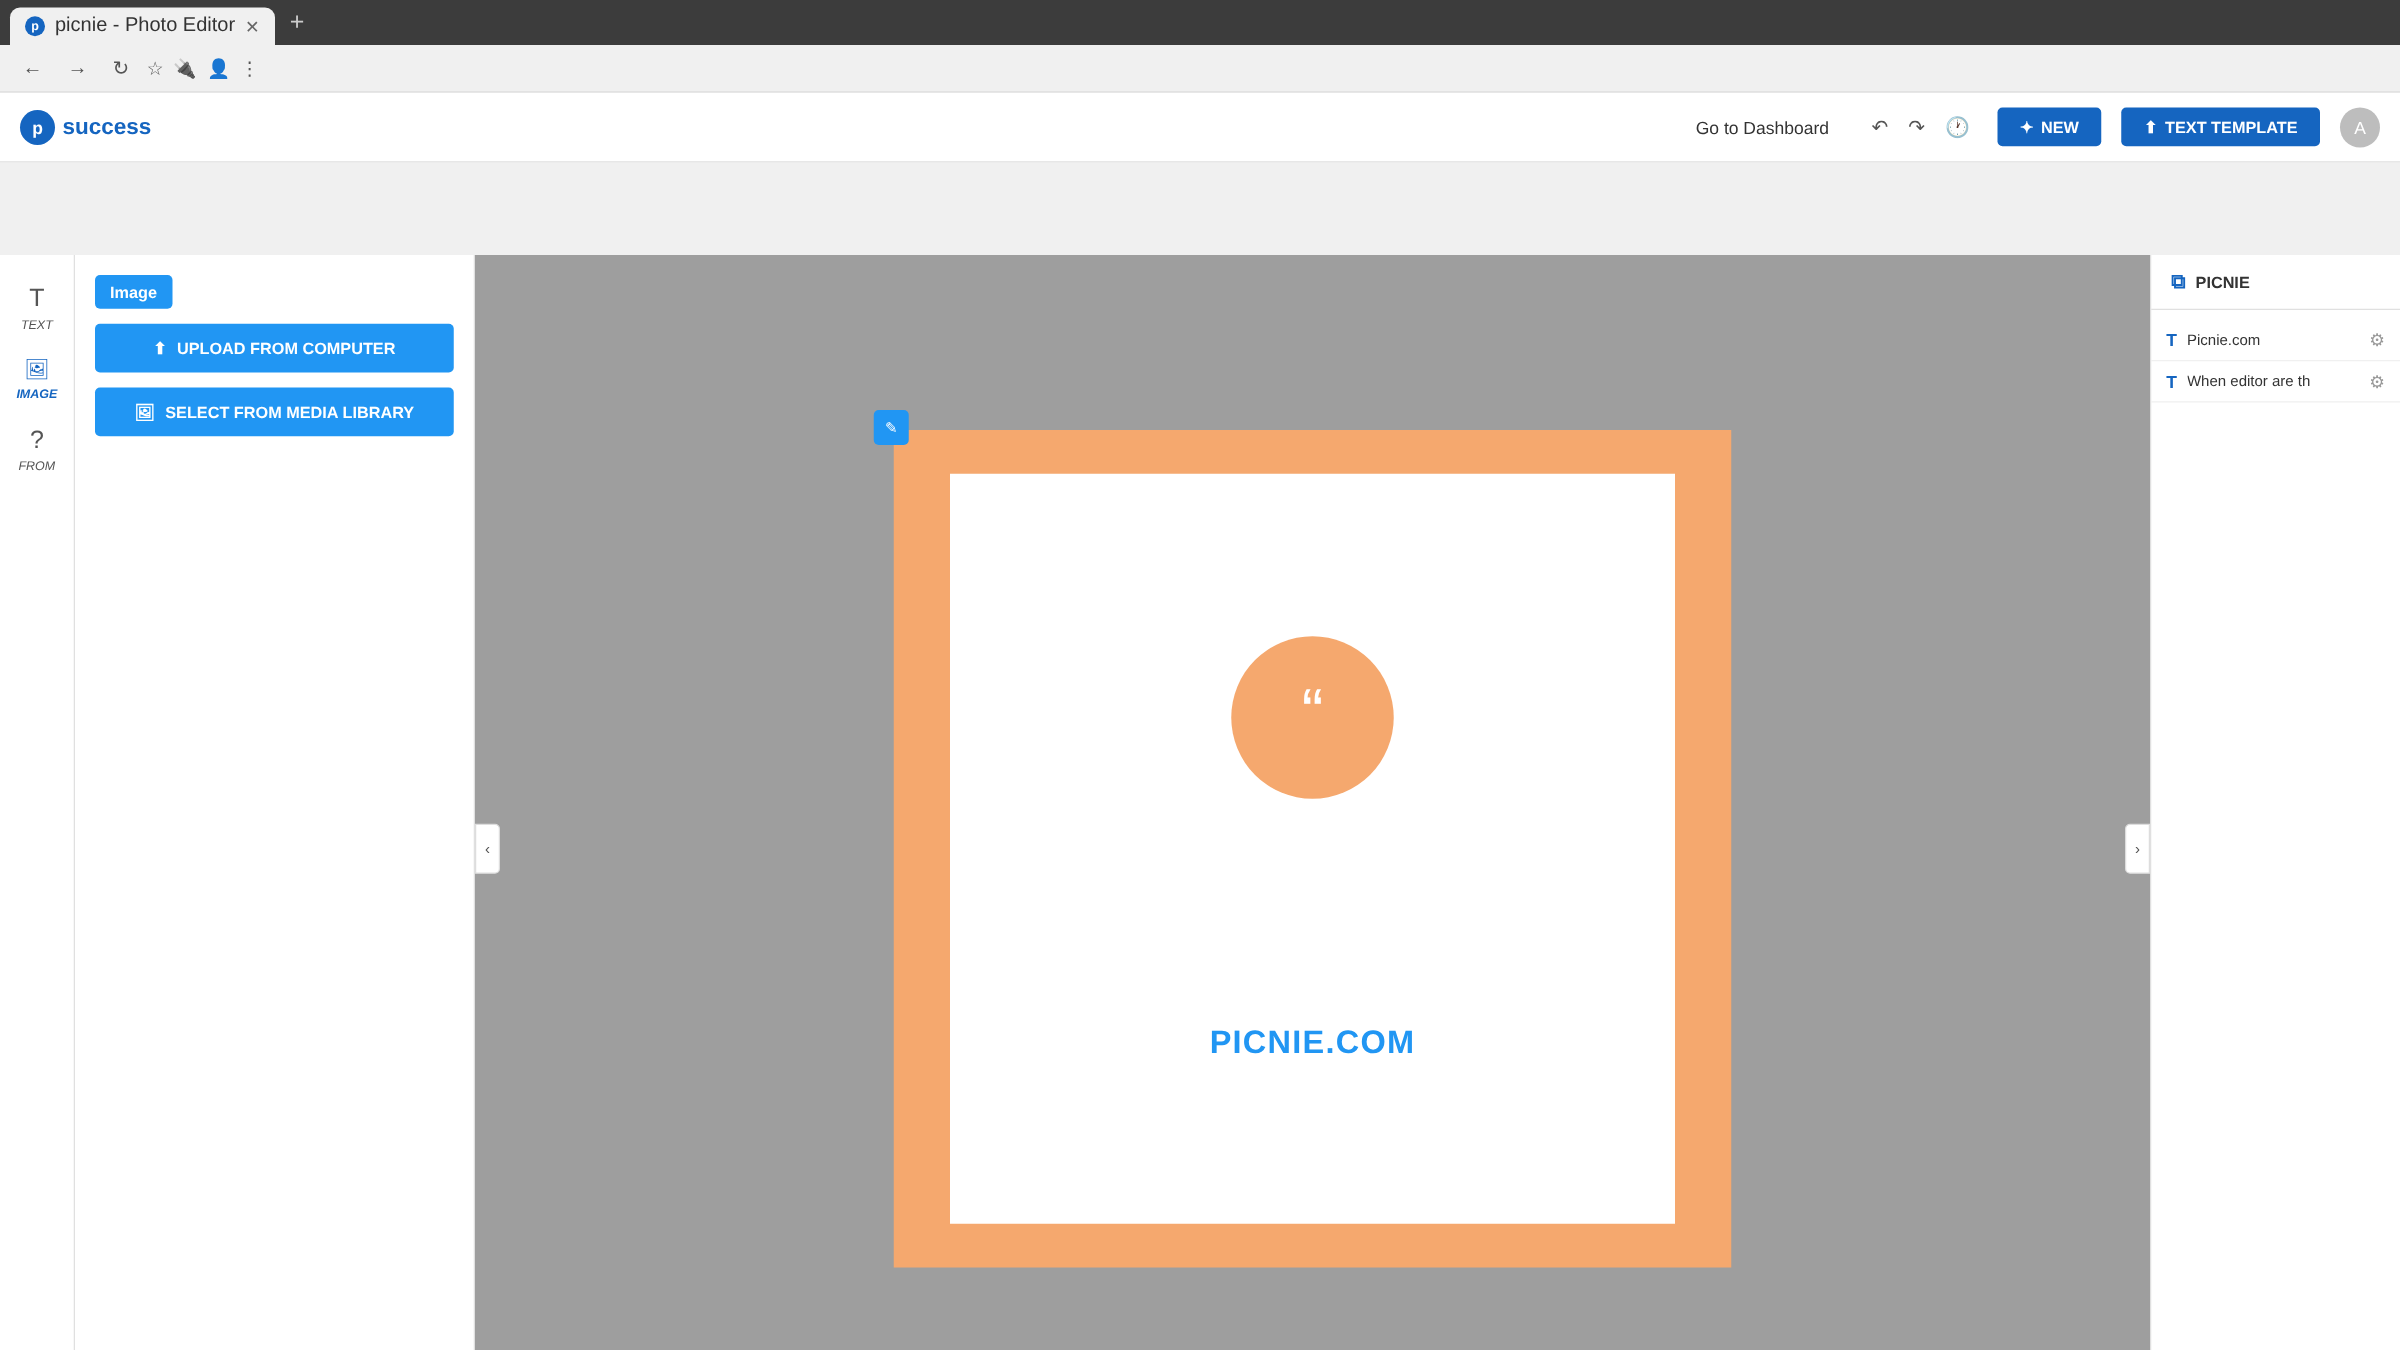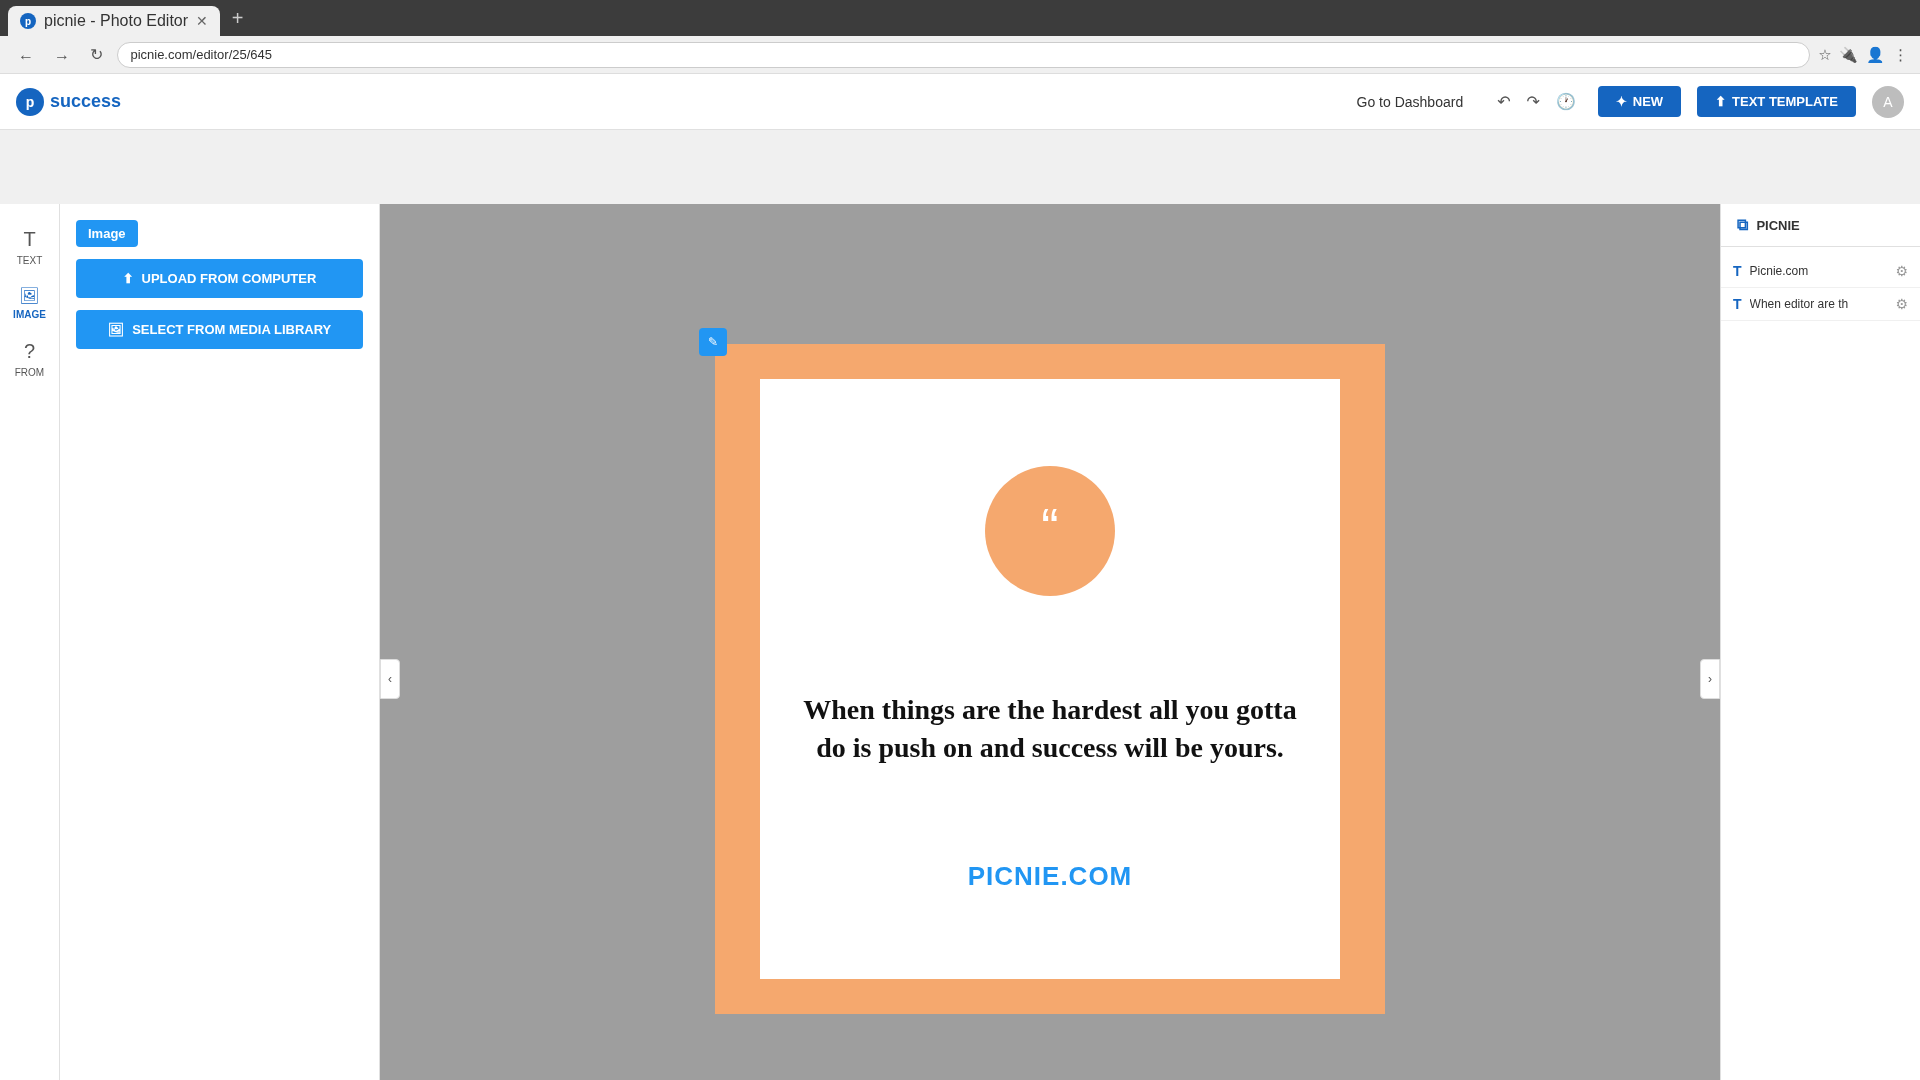--- a/index.html
+++ b/index.html
@@ -32,21 +32,21 @@
     .new-btn { background: #1565c0; color: white; border: none; border-radius: 4px; padding: 8px 18px; font-size: 13px; font-weight: 600; cursor: pointer; display: flex; align-items: center; gap: 6px; }
     .save-template-btn { background: #1565c0; color: white; border: none; border-radius: 4px; padding: 8px 18px; font-size: 13px; font-weight: 600; cursor: pointer; display: flex; align-items: center; gap: 6px; }
     .user-avatar { width: 32px; height: 32px; background: #bdbdbd; border-radius: 50%; cursor: pointer; display: flex; align-items: center; justify-content: center; color: white; font-size: 14px; }
 
     
     .main-content { display: flex; margin-top: 130px; height: calc(1080px - 74px - 56px); width: 100%; }
 
     
     .icon-sidebar { width: 60px; background: white; border-right: 1px solid #e0e0e0; display: flex; flex-direction: column; align-items: center; padding-top: 16px; gap: 4px; }
     .icon-sidebar-item { display: flex; flex-direction: column; align-items: center; padding: 8px 4px; cursor: pointer; width: 100%; gap: 4px; }
-    .icon-sidebar-item .icon-label { font-size: 10px; color: #555; text-align: left; }
+    .icon-sidebar-item .icon-label { font-size: 10px; color: #555; text-align: left; font-style: italic; }
     .icon-sidebar-item .icon-symbol { font-size: 20px; color: #555; }
     .icon-sidebar-item.active .icon-symbol { color: #1565c0; }
     .icon-sidebar-item.active .icon-label { color: #1565c0; }
 
     
     .left-panel { width: 320px; background: white; border-right: 1px solid #e0e0e0; padding: 16px; display: flex; flex-direction: column; gap: 12px; }
     .panel-section-title { background: #2196f3; color: white; padding: 6px 12px; border-radius: 4px; font-size: 13px; font-weight: 600; display: inline-block; }
     .upload-btn { background: #2196f3; color: white; border: none; border-radius: 4px; padding: 12px 16px; font-size: 13px; font-weight: 600; cursor: pointer; width: 100%; display: flex; align-items: center; justify-content: center; gap: 8px; }
     .media-library-btn { background: #2196f3; color: white; border: none; border-radius: 4px; padding: 12px 16px; font-size: 13px; font-weight: 600; cursor: pointer; width: 100%; display: flex; align-items: center; justify-content: center; gap: 8px; }
 
@@ -83,23 +83,20 @@
       </div>
       <span class="tab-title">picnie - Photo Editor</span>
       <span class="close-tab">✕</span>
     </div>
     <button class="tab-new">+</button>
   </div>
   <div class="nav-bar">
     <button class="nav-btn">←</button>
     <button class="nav-btn">→</button>
     <button class="nav-btn">↻</button>
-    <div class="url-bar">
-      <span>picnie.com/editor/25/645</span>
-    </div>
     <div class="nav-right">
       <span class="nav-icon">☆</span>
       <span class="nav-icon">🔌</span>
       <span class="nav-icon">👤</span>
       <span class="nav-icon">⋮</span>
     </div>
   </div>
 </div>
 
 <div class="app-header">
@@ -162,21 +159,20 @@
 
   <div class="canvas-area">
     <div class="collapse-left">‹</div>
 
     <div class="canvas-wrapper">
       <div class="canvas-edit-icon">✎</div>
       <div class="canvas-inner">
         <div class="quote-icon-circle">
           <span class="quote-marks">“</span>
         </div>
-        <div class="quote-text">When things are the hardest all you gotta do is push on and success will be yours.</div>
         <div class="brand-text">PICNIE.COM</div>
       </div>
     </div>
 
     <div class="collapse-right">›</div>
 
   </div>
 
   <div class="right-panel">
     <div class="layers-header">

